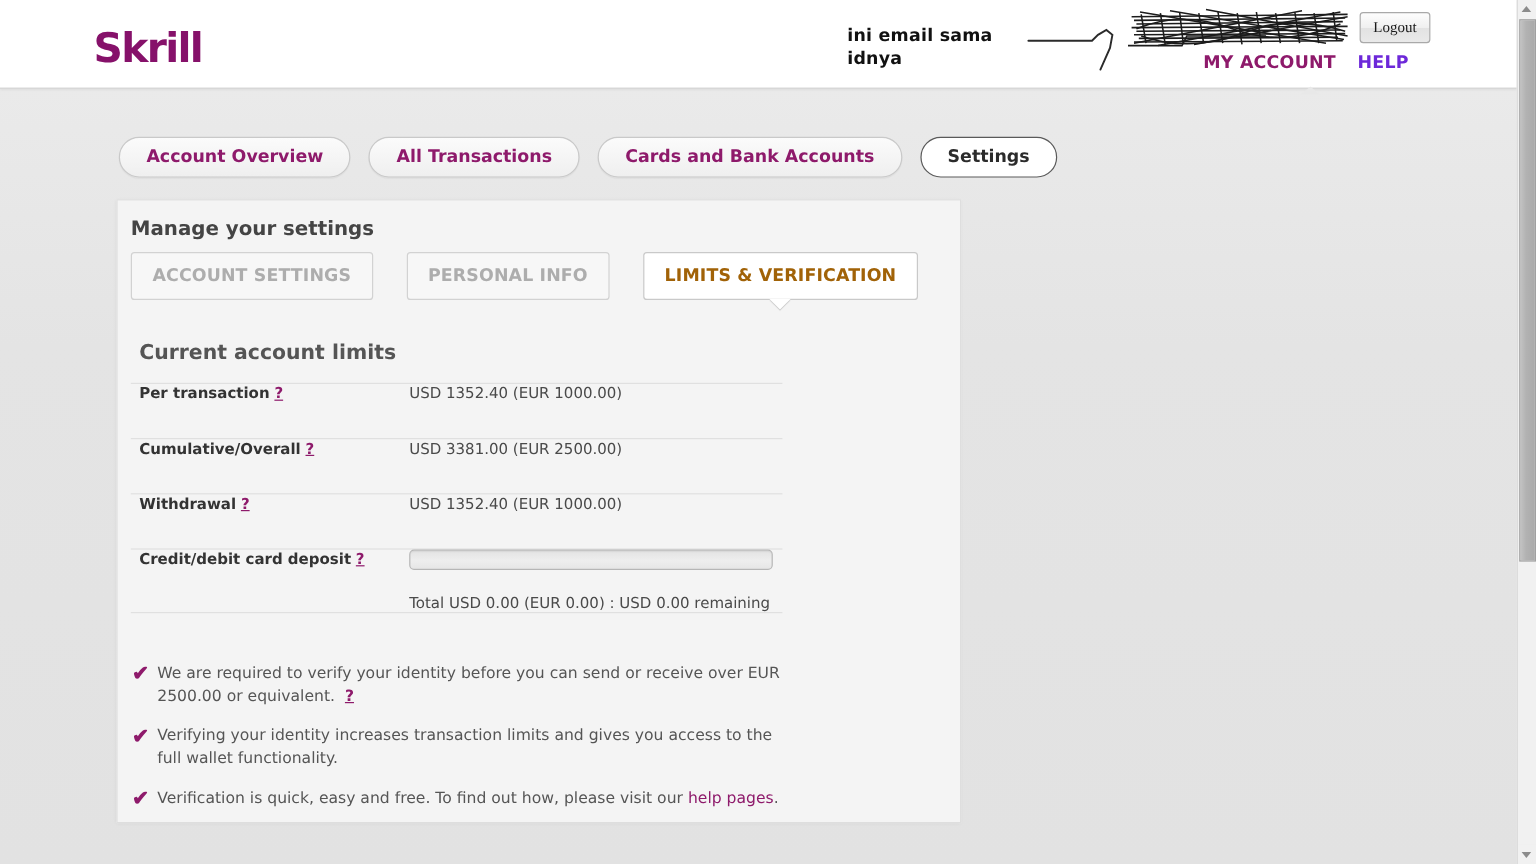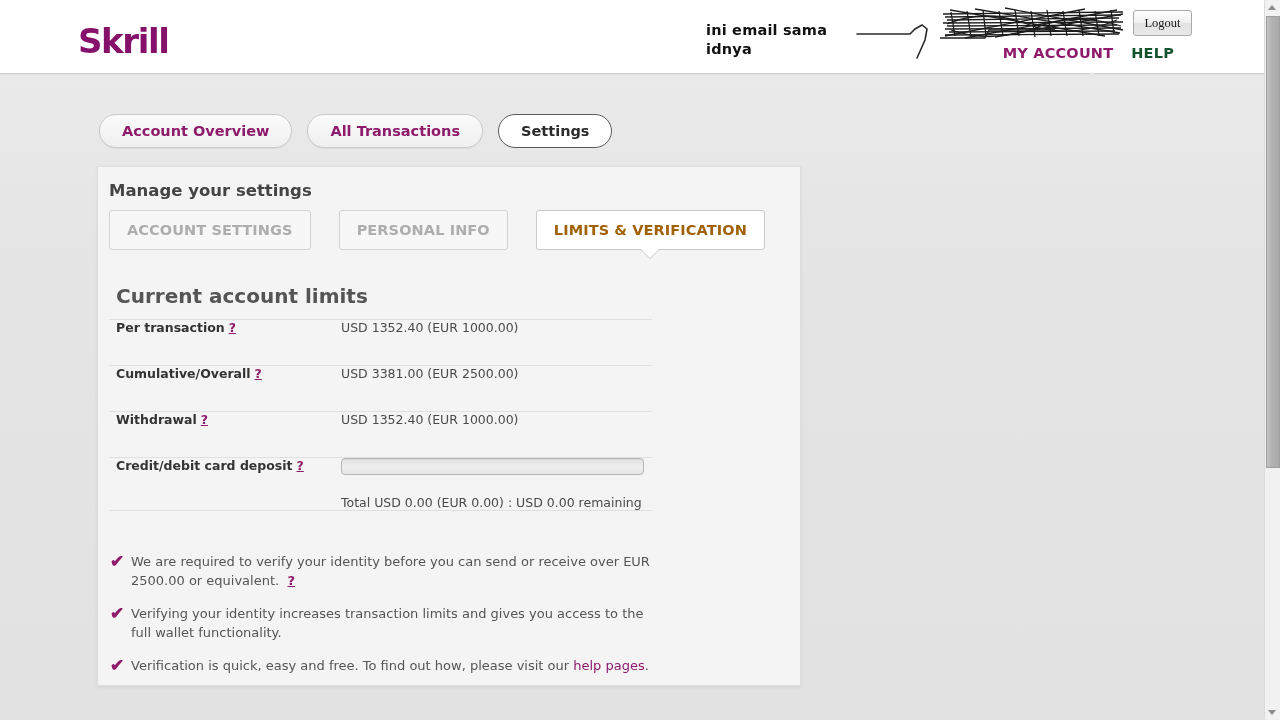--- a/index.html
+++ b/index.html
@@ -94,21 +94,21 @@
     display: flex;
     gap: 18px;
     align-items: baseline;
   }
 
   .hdr-link {
     font-family: "DejaVu Sans", sans-serif;
     font-size: 14.5px;
     font-weight: bold;
     letter-spacing: 0.2px;
-    color: #14532d;
+    color: #6d28d9;
     cursor: pointer;
     text-decoration: none;
   }
   .hdr-link.active { color: #8e1a6b; }
 
   #hdr-caret {
     position: absolute;
     left: 1084px;
     top: 72px;
     width: 0; height: 0;
@@ -210,21 +210,21 @@
     border-left: 9px solid transparent;
     border-right: 9px solid transparent;
     border-top: 9px solid #ffffff;
     filter: drop-shadow(0 1px 0 #c9c9c9);
   }
 
   #section-title {
     position: absolute;
     left: 18px;
     top: 117px;
-    font-size: 20px;
+    font-size: 17px;
     font-weight: bold;
     color: #555;
     font-family: "DejaVu Sans", sans-serif;
   }
 
   
   #limits {
     position: absolute;
     left: 11px;
     top: 152px;
@@ -399,20 +399,21 @@
       <span class="hdr-link active">MY ACCOUNT</span>
       <span class="hdr-link">HELP</span>
     </div>
   </div>
 
   <div id="hdr-caret"></div>
 
   <div id="tabs">
     <div class="tab">Account Overview</div>
     <div class="tab">All Transactions</div>
+    <div class="tab">Cards and Bank Accounts</div>
     <div class="tab active">Settings</div>
   </div>
 
   <div id="panel">
 
     <div id="panel-title">Manage your settings</div>
 
     <div id="subtabs">
       <div class="subtab">ACCOUNT SETTINGS</div>
       <div class="subtab">PERSONAL INFO</div>

